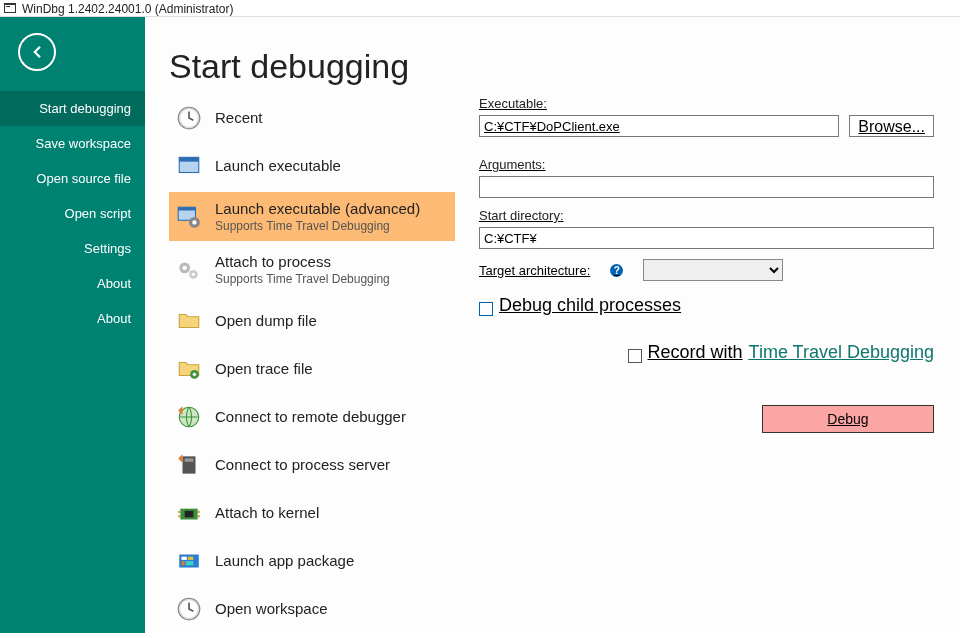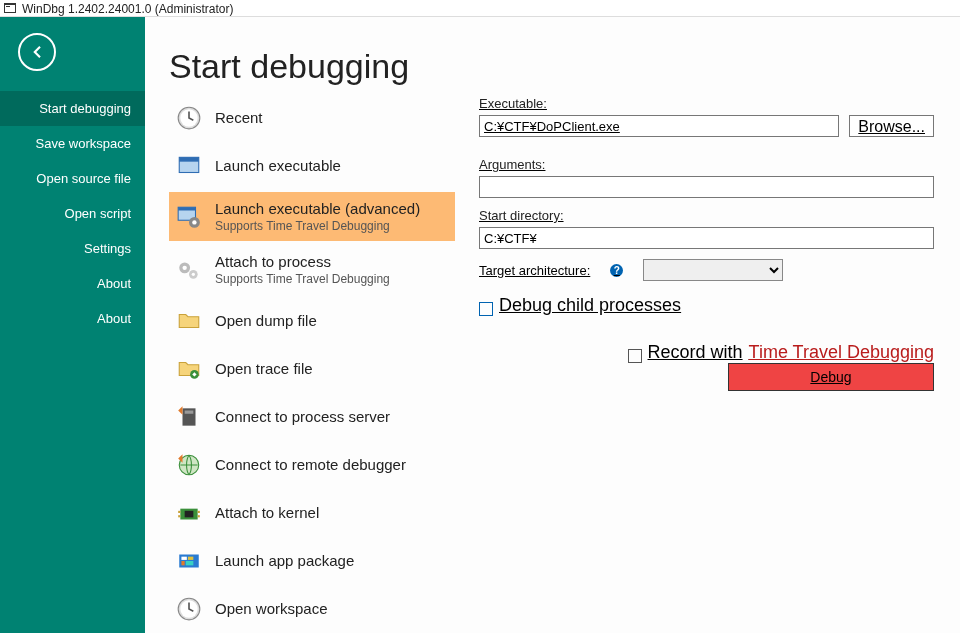--- a/index.html
+++ b/index.html
@@ -33,23 +33,23 @@
   .form-col input[type=text] { width: 100%; border:1px solid #777; font-size:13px; padding:2px 4px; height:22px; }
   .exe-row { display:flex; gap:10px; align-items:flex-end; margin-bottom:10px;}
   .browse-btn { border:1px solid #777; background:#fff; padding:2px 8px; height:22px; font-size:16px; cursor:pointer;}
   .form-block { margin-bottom:10px;}
   .arch-row { display:flex; align-items:center; gap:20px; margin-bottom:14px;}
   .arch-row select { border:1px solid #888; height:22px; font-size:13px; padding:8px 4px; width:140px;}
   .help-icon { width:13px; height:13px; background:#0063b1; color:#fff; border-radius:50%; font-size:10px; display:flex;align-items:center;justify-content:center; font-weight:bold; cursor:pointer;}
   .check-row{display:flex;align-items:flex-end;gap:6px;font-size:18px;}
   .chk{width:14px;height:14px;border:1px solid #0063b1;display:inline-block;cursor:pointer;}
   .chk2{width:14px;height:14px;border:1px solid #555;display:inline-block;cursor:pointer;}
-  .ttd-link{color:#b91c1c;text-decoration:underline;cursor:pointer;}
-  .bottom-right{display:flex;flex-direction:column;align-items:flex-end;gap:0;margin-top:26px;}
-  .debug-btn{border:1px solid #333;background:#ef4444;height:28px;width:206px;font-size:14px;cursor:pointer;}
+  .ttd-link{color:#0f766e;text-decoration:underline;cursor:pointer;}
+  .bottom-right{display:flex;flex-direction:column;align-items:flex-end;gap:10px;margin-top:26px;}
+  .debug-btn{border:1px solid #333;background:#fca5a5;height:28px;width:172px;font-size:14px;cursor:pointer;margin-top:32px;}
 </style>
 </head>
 <body>
 
 <div class="titlebar">
   <span class="icon">
     <svg width="14" height="14" viewBox="0 0 14 14">
         <rect x="1" y="2" width="12" height="10" fill="#333"></rect>
         <rect x="2" y="4" width="10" height="7" fill="#fff"></rect>
         <rect x="3" y="5" width="4" height="1" fill="#333"></rect>
@@ -155,40 +155,40 @@
               </svg>
           </div>
           <div class="labels">
               <span class="label-main">Open trace file</span>
             </div>
         </div>
 
         <div class="list-row">
           <div class="ricon">
             <svg width="26" height="26" viewBox="0 0 24 24">
+                <circle cx="12" cy="12" r="9" fill="#cfe6c4" stroke="#3a8f3a"></circle>
+                <path d="M4 12h16M12 3c3 4 3 14 0 18M12 3c-3 4-3 14 0 18" stroke="#3a8f3a" fill="none"></path>
+                <path d="M2 6l4 4V2z" fill="#e07a2c"></path>
+              </svg>
+          </div>
+          <div class="labels">
+              <span class="label-main">Connect to remote debugger</span>
+            </div>
+        </div>
+
+        <div class="list-row">
+          <div class="ricon">
+            <svg width="26" height="26" viewBox="0 0 24 24">
                 <rect x="6" y="4" width="12" height="16" fill="#555"></rect>
                 <rect x="8" y="6" width="8" height="3" fill="#999"></rect>
                 <path d="M2 6l4 4V2z" fill="#e07a2c"></path>
               </svg>
           </div>
           <div class="labels">
               <span class="label-main">Connect to process server</span>
-            </div>
-        </div>
-
-        <div class="list-row">
-          <div class="ricon">
-            <svg width="26" height="26" viewBox="0 0 24 24">
-                <circle cx="12" cy="12" r="9" fill="#cfe6c4" stroke="#3a8f3a"></circle>
-                <path d="M4 12h16M12 3c3 4 3 14 0 18M12 3c-3 4-3 14 0 18" stroke="#3a8f3a" fill="none"></path>
-                <path d="M2 6l4 4V2z" fill="#e07a2c"></path>
-              </svg>
-          </div>
-          <div class="labels">
-              <span class="label-main">Connect to remote debugger</span>
             </div>
         </div>
 
         <div class="list-row">
           <div class="ricon">
             <svg width="26" height="26" viewBox="0 0 24 24">
                 <rect x="4" y="8" width="16" height="10" fill="#3a8f3a"></rect>
                 <rect x="8" y="10" width="8" height="6" fill="#222"></rect>
                 <rect x="2" y="10" width="2" height="2" fill="#caa23a"></rect>
                 <rect x="2" y="14" width="2" height="2" fill="#caa23a"></rect>

